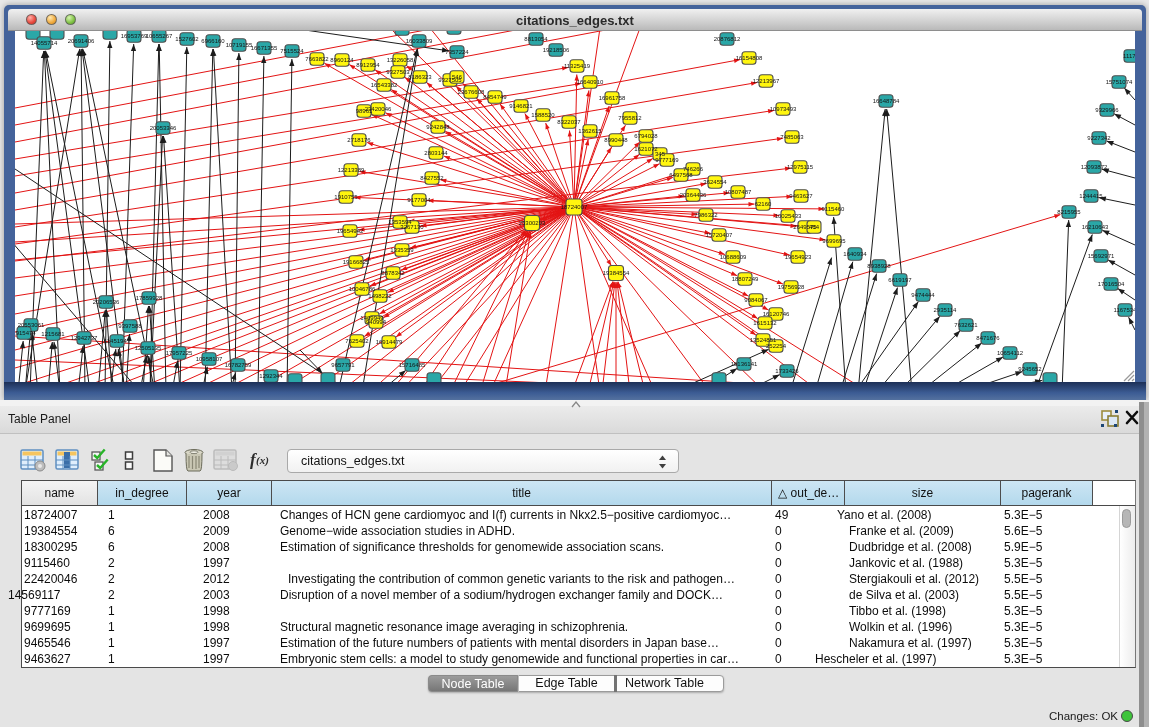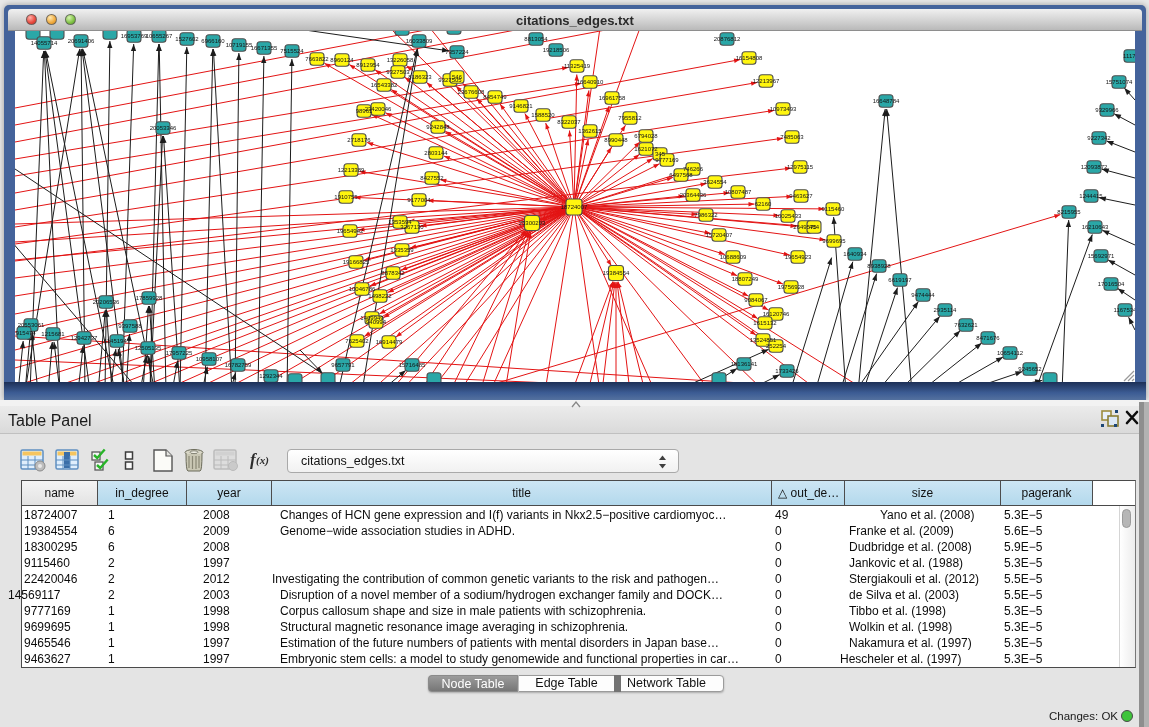--- a/index.html
+++ b/index.html
@@ -676,21 +676,21 @@
           <line x1="1132" y1="381" x2="1134" y2="379"></line>
         </g>
       </svg>
     </div>
  <div id="wbottom"></div>
 </div>
 
 <div id="panel"></div>
 <div class="abs" style="left:0;top:400px;width:1149px;height:6px;background:#f2f2f2"></div>
 <div class="abs" id="ptitle-wrap" style="left:0;top:406px;width:1149px;height:28px;background:linear-gradient(#ebebeb,#dadada);border-bottom:1px solid #c0c0c0"></div>
-<div class="abs" style="left:8px;top:412px;font-size:16px;color:#1a1a1a">Table Panel</div>
+<div class="abs" style="left:8px;top:412px;font-size:12px;color:#1a1a1a">Table Panel</div>
 <svg class="abs" style="left:566px;top:400px" width="20" height="8" viewBox="0 0 20 8">
     <path d="M6 7 L10 2 L14 7" fill="none" stroke="#888" stroke-width="1.3"></path>
   </svg>
 
 <svg class="abs" style="left:1098px;top:408px" width="44" height="22" viewBox="0 0 44 22">
  <rect x="4" y="3" width="9" height="9" fill="#e8f0fa" stroke="#9d8d3e" stroke-width="1.6"></rect>
  <rect x="10" y="8" width="10" height="10" fill="#dce8f6" stroke="#8a7e35" stroke-width="1.6"></rect>
  <rect x="17" y="2" width="3" height="3" fill="#1c4675"></rect>
  <rect x="3" y="16" width="3" height="3" fill="#1c4675"></rect>
  <rect x="16" y="16" width="3" height="3" fill="#1c4675"></rect>
@@ -754,109 +754,109 @@
 <div class="hdrcell" style="left:187px;width:85px">year</div>
 <div class="hdrcell" style="left:272px;width:500px">title</div>
 <div class="hdrcell" style="left:772px;width:73px;text-align:left;padding-left:6px">△ out_de…</div>
 <div class="hdrcell" style="left:845px;width:156px">size</div>
 <div class="hdrcell" style="left:1001px;width:92px">pagerank</div>
 <div class="abs" style="left:22px;top:505px;width:1113px;height:1px;background:#4a4a4a"></div>
 <div class="trow" style="top:507px">
     <span style="left:24px">18724007</span>
     <span style="left:108px">1</span>
     <span style="left:203px">2008</span>
-    <span style="left:280px;width:488px" class="clip">Changes of HCN gene expression and I(f) variants in Nkx2.5−positive cardiomyoc…</span>
+    <span style="left:280px;width:488px" class="clip">Changes of HCN gene cardiomyoc and I(f) currents in Nkx2.5−positive cardiomyoc…</span>
     <span style="left:775px">49</span>
-    <span style="left:880px">Yano et al. (2008)</span>
+    <span style="left:837px">Yano et al. (2008)</span>
     <span style="left:1004px">5.3E−5</span>
   </div>
 <div class="trow" style="top:523px">
     <span style="left:24px">19384554</span>
     <span style="left:108px">6</span>
     <span style="left:203px">2009</span>
     <span style="left:280px;width:488px" class="clip">Genome−wide association studies in ADHD.</span>
     <span style="left:775px">0</span>
     <span style="left:849px">Franke et al. (2009)</span>
     <span style="left:1004px">5.6E−5</span>
   </div>
 <div class="trow" style="top:539px">
     <span style="left:24px">18300295</span>
     <span style="left:108px">6</span>
     <span style="left:203px">2008</span>
+    <span style="left:280px;width:488px" class="clip">Estimation of significance thresholds for genomewide association scans.</span>
     <span style="left:775px">0</span>
     <span style="left:849px">Dudbridge et al. (2008)</span>
     <span style="left:1004px">5.9E−5</span>
   </div>
 <div class="trow" style="top:555px">
     <span style="left:24px">9115460</span>
     <span style="left:108px">2</span>
     <span style="left:203px">1997</span>
     <span style="left:775px">0</span>
     <span style="left:849px">Jankovic et al. (1988)</span>
     <span style="left:1004px">5.3E−5</span>
   </div>
 <div class="trow" style="top:571px">
     <span style="left:24px">22420046</span>
     <span style="left:108px">2</span>
     <span style="left:203px">2012</span>
-    <span style="left:272px;width:488px" class="clip">Investigating the contribution of common genetic variants to the risk and pathogen…</span>
+    <span style="left:288px;width:488px" class="clip">Investigating the contribution of common genetic variants to the risk and pathogen…</span>
     <span style="left:775px">0</span>
     <span style="left:849px">Stergiakouli et al. (2012)</span>
     <span style="left:1004px">5.5E−5</span>
   </div>
 <div class="trow" style="top:587px">
     <span style="left:8px">14569117</span>
     <span style="left:108px">2</span>
     <span style="left:203px">2003</span>
     <span style="left:280px;width:488px" class="clip">Disruption of a novel member of a sodium/hydrogen exchanger family and DOCK…</span>
     <span style="left:775px">0</span>
     <span style="left:849px">de Silva et al. (2003)</span>
     <span style="left:1004px">5.5E−5</span>
   </div>
 <div class="trow" style="top:603px">
     <span style="left:24px">9777169</span>
     <span style="left:108px">1</span>
     <span style="left:203px">1998</span>
-    <span style="left:280px;width:488px" class="clip">Corpus callosum shape and size in male patients with schizophrenia.</span>
     <span style="left:775px">0</span>
     <span style="left:849px">Tibbo et al. (1998)</span>
     <span style="left:1004px">5.3E−5</span>
   </div>
 <div class="trow" style="top:619px">
     <span style="left:24px">9699695</span>
     <span style="left:108px">1</span>
     <span style="left:203px">1998</span>
     <span style="left:280px;width:488px" class="clip">Structural magnetic resonance image averaging in schizophrenia.</span>
     <span style="left:775px">0</span>
-    <span style="left:849px">Wolkin et al. (1998)</span>
+    <span style="left:849px">Wolkin et al. (1996)</span>
     <span style="left:1004px">5.3E−5</span>
   </div>
 <div class="trow" style="top:635px">
     <span style="left:24px">9465546</span>
     <span style="left:108px">1</span>
     <span style="left:203px">1997</span>
     <span style="left:280px;width:488px" class="clip">Estimation of the future numbers of patients with mental disorders in Japan base…</span>
     <span style="left:775px">0</span>
     <span style="left:849px">Nakamura et al. (1997)</span>
     <span style="left:1004px">5.3E−5</span>
   </div>
 <div class="trow" style="top:651px">
     <span style="left:24px">9463627</span>
     <span style="left:108px">1</span>
     <span style="left:203px">1997</span>
     <span style="left:280px;width:488px" class="clip">Embryonic stem cells: a model to study genomewide and functional properties in car…</span>
     <span style="left:775px">0</span>
-    <span style="left:840px">Hescheler et al. (1997)</span>
+    <span style="left:815px">Hescheler et al. (1997)</span>
     <span style="left:1004px">5.3E−5</span>
   </div>
 
 <div class="abs" style="left:1119px;top:506px;width:16px;height:161px;background:linear-gradient(90deg,#ffffff,#ececec);border-left:1px solid #d5d5d5"></div>
 <div class="abs" style="left:1122px;top:509px;width:9px;height:19px;background:#b6b6b6;border:1px solid #9a9a9a;border-radius:5px"></div>
 
 <div class="abs" style="left:1139px;top:402px;width:5px;height:325px;background:#8e8e8e"></div>
 <div class="abs" style="left:1144px;top:402px;width:5px;height:325px;background:#b2b2b2"></div>
 
 <div class="abs" style="left:428px;top:675px;width:296px;height:17px;border:1px solid #9b9b9b;border-radius:4px;background:#fdfdfd;box-shadow:0 1px 2px rgba(0,0,0,.25)"></div>
 <div class="tabseg" style="left:428px;width:90px;background:linear-gradient(#9c9c9c,#767676);color:#fff;border-radius:4px 0 0 4px;border:1px solid #8a8a8a">Node Table</div>
 <div class="tabseg" style="left:518px;width:96px;color:#111;border-left:1px solid #bdbdbd">Edge Table</div>
-<div class="tabseg" style="left:614px;width:98px;color:#111;border-left:7px solid #737373">Network Table</div>
+<div class="tabseg" style="left:614px;width:98px;color:#111;border-left:3px solid #737373">Network Table</div>
 
 <div class="abs" style="left:1040px;top:710px;width:78px;text-align:right;font-size:11.5px;color:#1a1a1a">Changes: OK</div>
 <div class="abs" style="left:1121px;top:710px;width:12px;height:12px;border-radius:50%;background:#3ec43a;border:1px solid #4a4a4a"></div>
 </body></html>

